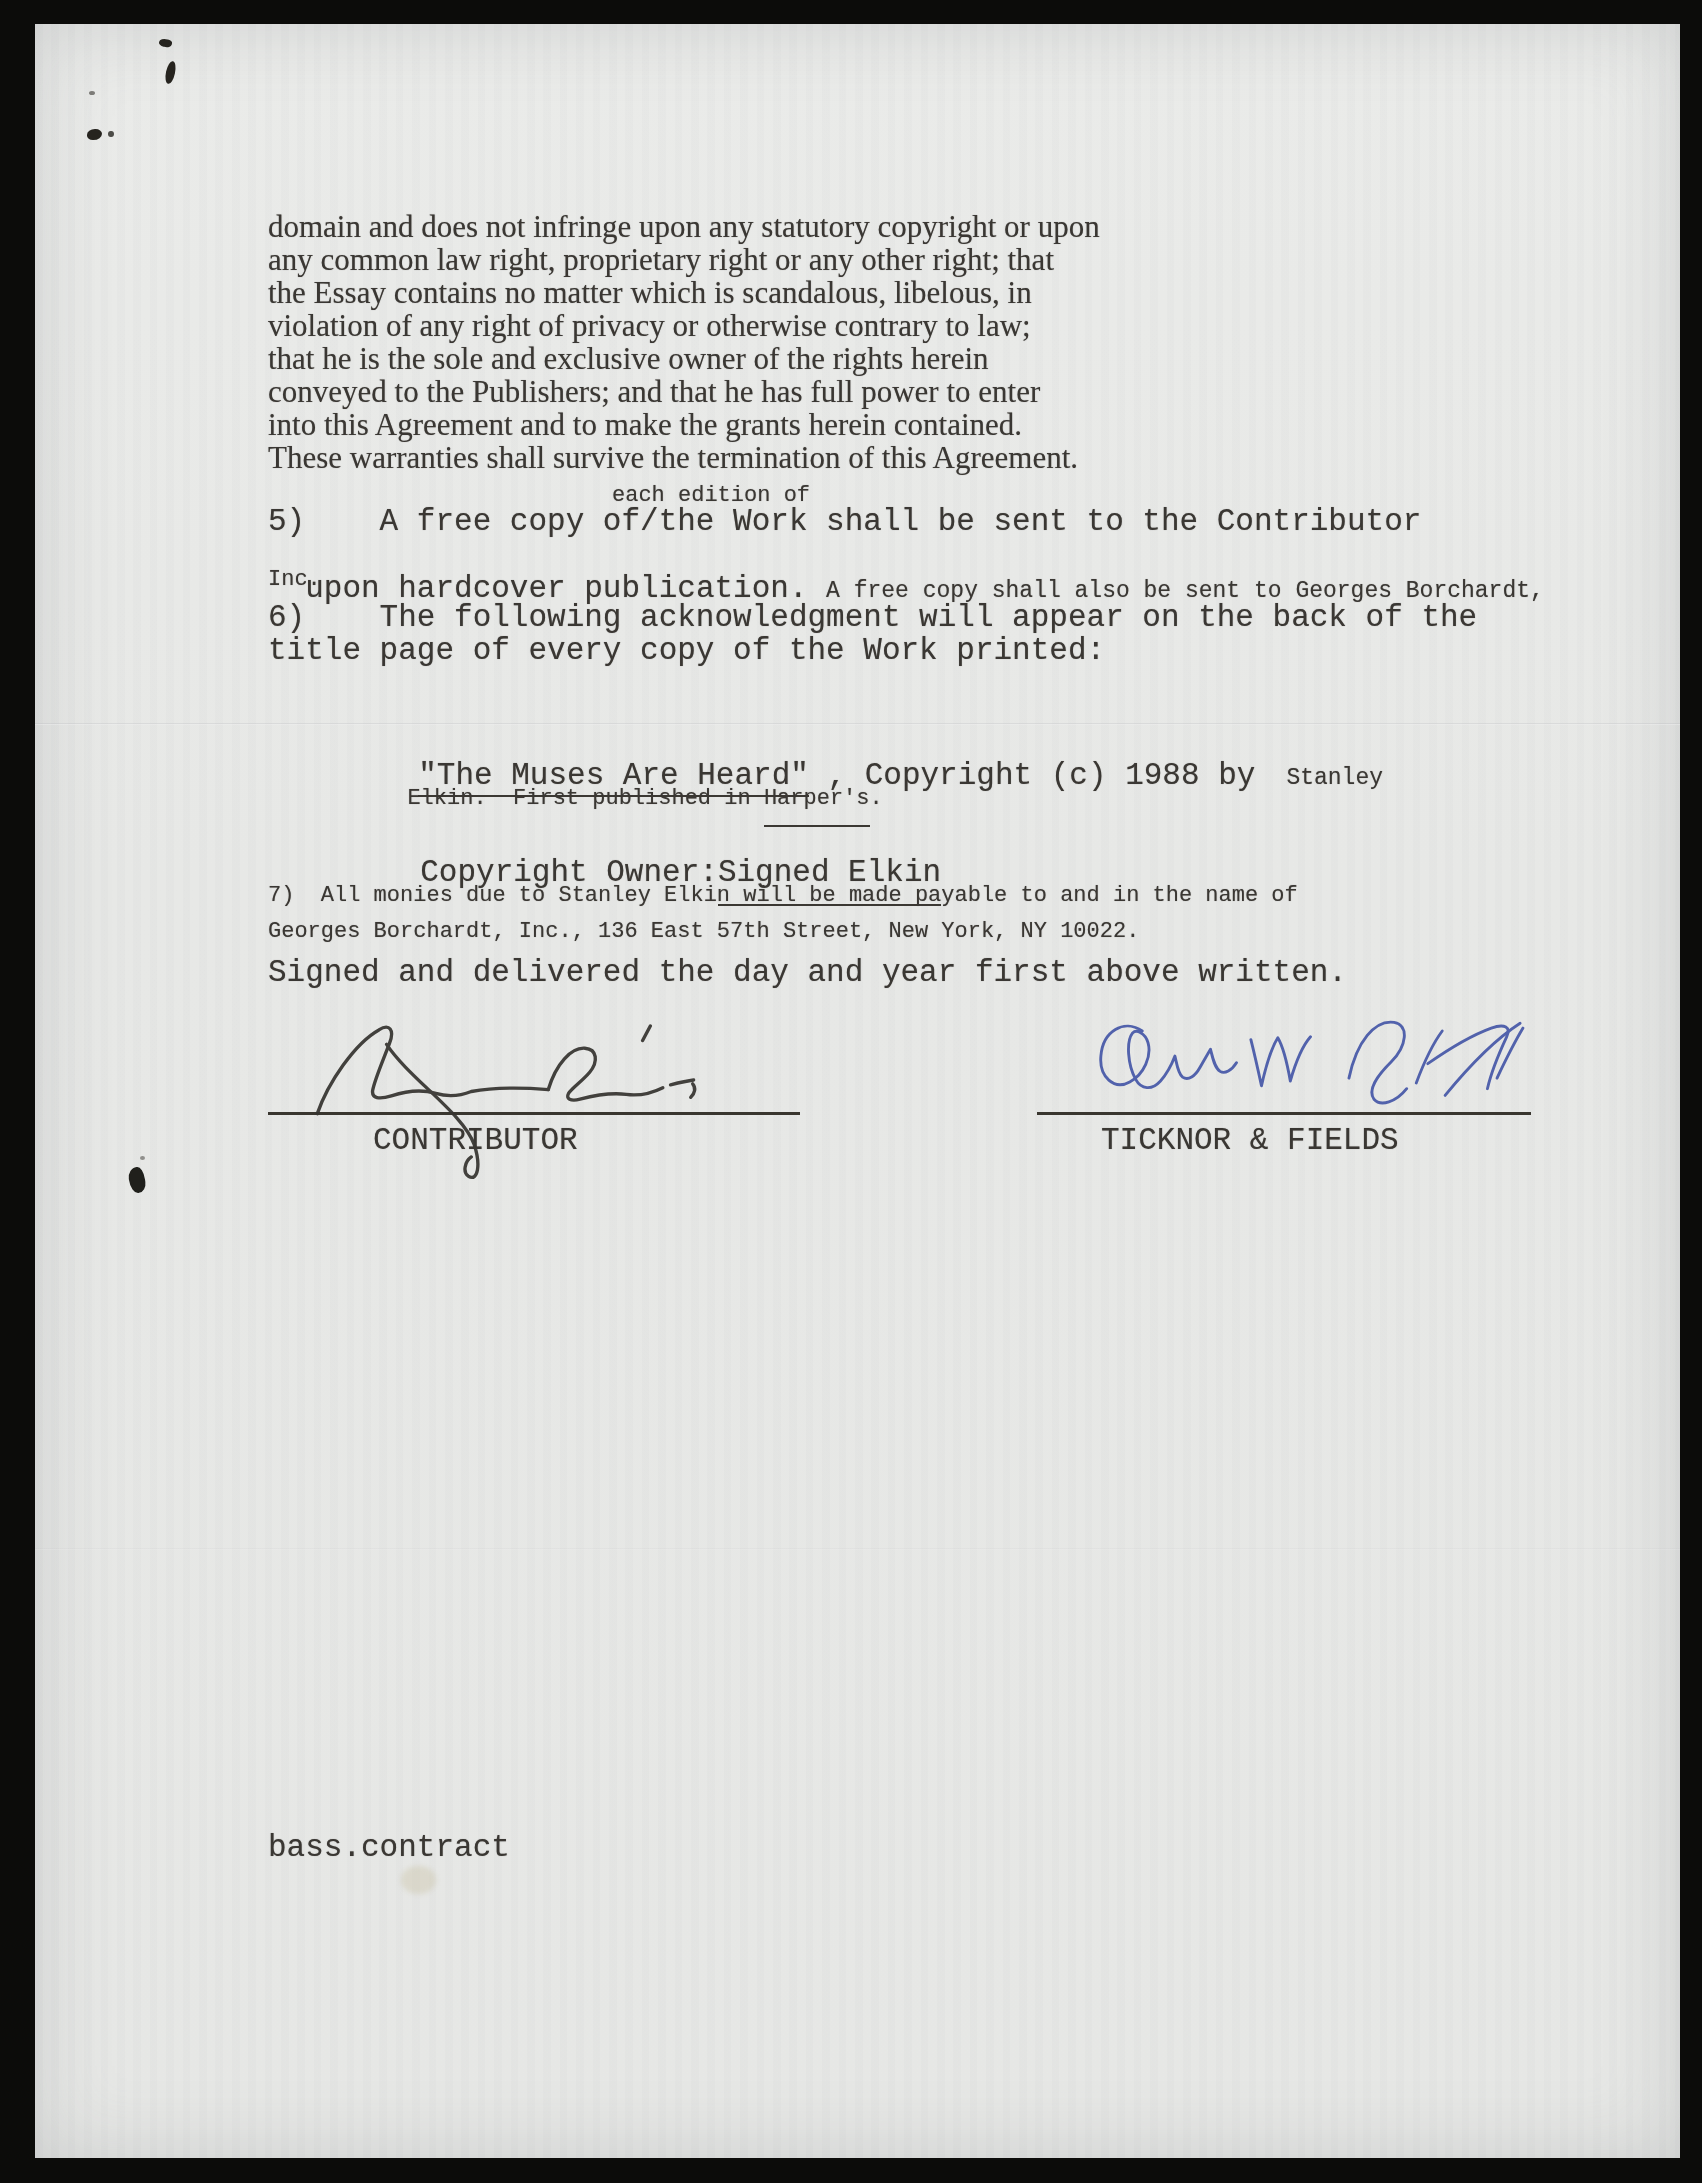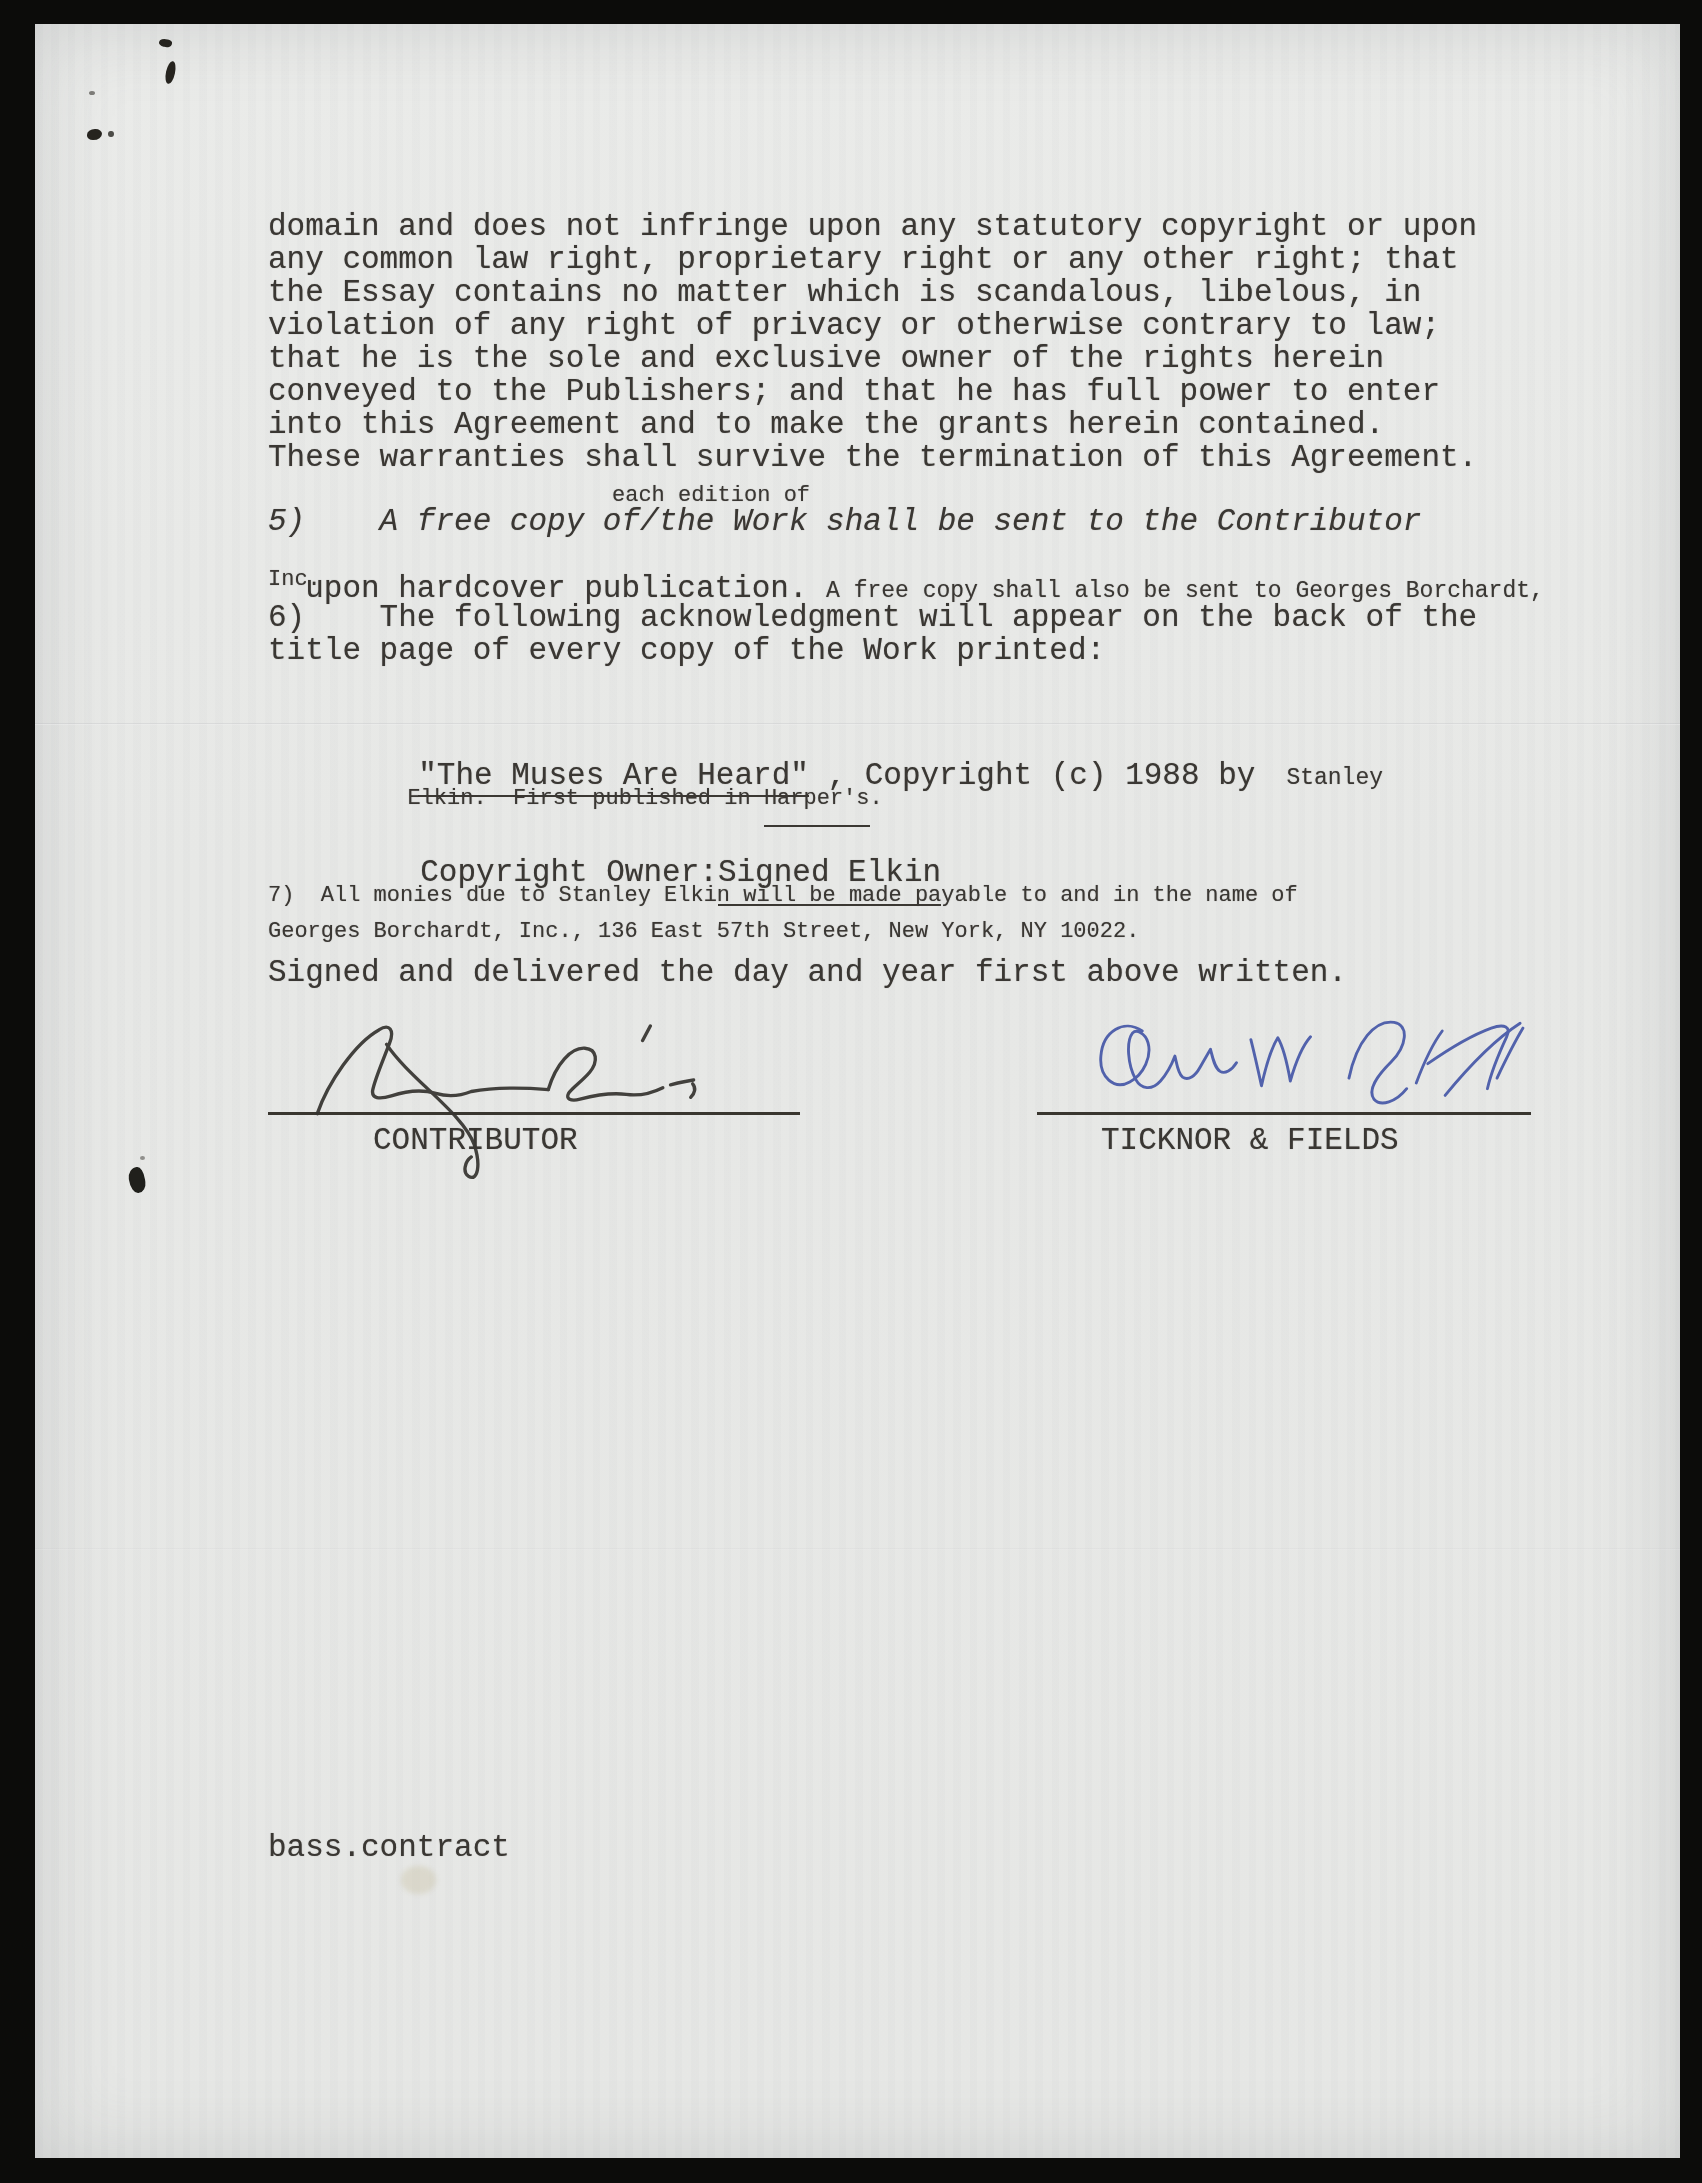--- a/index.html
+++ b/index.html
@@ -45,32 +45,32 @@
   <div class="speck" style="left:54px;top:67px;width:6.3px;height:4.3px;border-radius:50%;opacity:.55;"></div>
   <div class="speck" style="left:52px;top:105px;width:14.5px;height:10.6px;border-radius:55% 45% 60% 40%;"></div>
   <div class="speck" style="left:73px;top:107px;width:5.8px;height:6.3px;border-radius:50%;opacity:.8;"></div>
 
   <div class="speck" style="left:94px;top:1143px;width:16.4px;height:26px;background:#20201c;border-radius:60% 40% 50% 50% / 45% 55% 40% 60%;transform:rotate(-8deg);"></div>
   <div class="speck" style="left:105px;top:1132px;width:5.3px;height:4.3px;border-radius:50%;opacity:.45;"></div>
 
   <div class="stain" style="left:366px;top:1842px;width:35px;height:28px;"></div>
 </div>
 
-<div class="t lg pre" style="left:268px;top:210px;">domain and does not infringe upon any statutory copyright or upon
+<div class="t lg pre" style="left:268px;top:210px;font-family:Liberation Serif, serif;">domain and does not infringe upon any statutory copyright or upon
 any common law right, proprietary right or any other right; that
 the Essay contains no matter which is scandalous, libelous, in
 violation of any right of privacy or otherwise contrary to law;
 that he is the sole and exclusive owner of the rights herein
 conveyed to the Publishers; and that he has full power to enter
 into this Agreement and to make the grants herein contained.
 These warranties shall survive the termination of this Agreement.</div>
 
 <div class="t sm" style="left:612px;top:483px;">each edition of</div>
 
-<div class="t lg pre" style="left:268px;top:505px;font-style:italic;">5)    A free copy of/the Work shall be sent to the Contributor</div>
+<div class="t lg pre" style="left:268px;top:505px;">5)    A free copy of/the Work shall be sent to the Contributor</div>
 
 <div class="t lg pre" style="left:268px;top:539px;">
   <span>upon hardcover publication. </span><span class="sm-inline">A free copy shall also be sent to Georges Borchardt,</span>
 </div>
 
 <div class="t sm" style="left:268px;top:567px;">Inc.</div>
 
 <div class="t lg pre" style="left:268px;top:601px;">6)    The following acknowledgment will appear on the back of the
 title page of every copy of the Work printed:</div>
 

